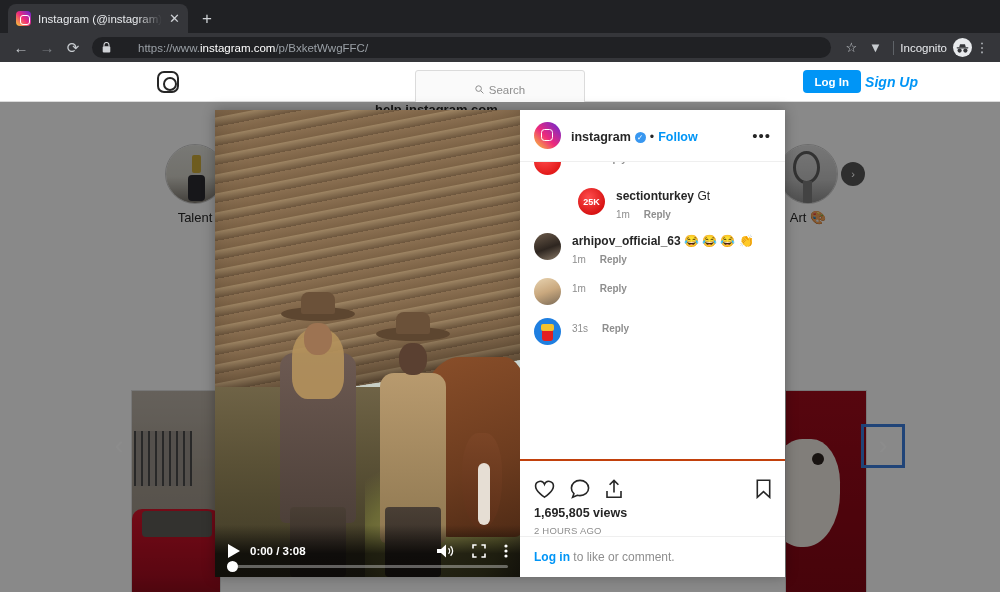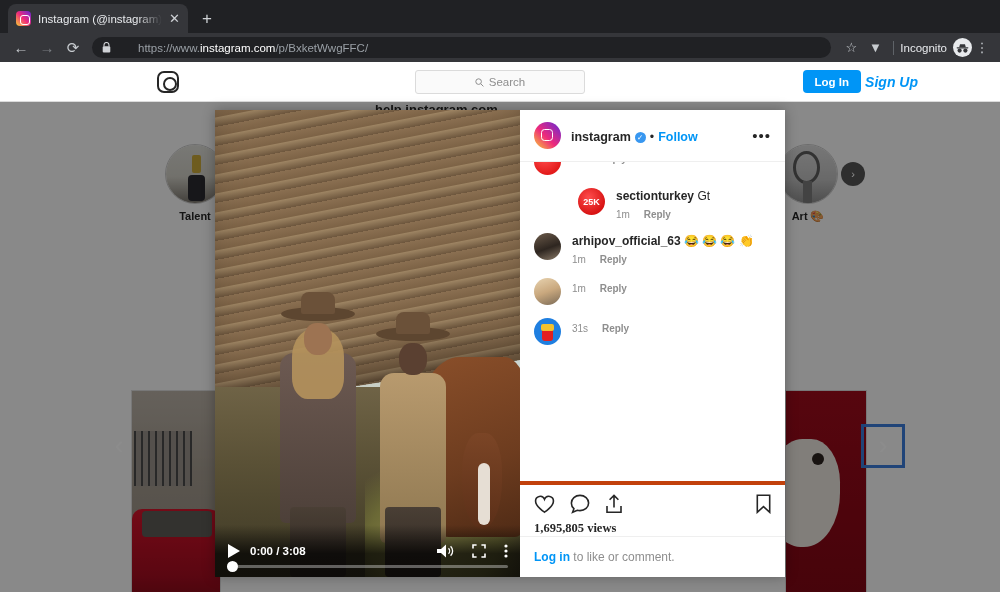--- a/index.html
+++ b/index.html
@@ -80,21 +80,21 @@
   }
   .ig-logo {
     position: absolute; left: 157px; top: 9px; width: 22px; height: 22px;
     border: 2px solid #262626; border-radius: 7px;
   }
   .ig-logo::after {
     content: ""; position: absolute; left: 4px; top: 4px; width: 10px; height: 10px;
     border: 2px solid #262626; border-radius: 50%;
   }
   .ig-search {
-    position: absolute; left: 415px; top: 8px; width: 170px; height: 24px;
+    position: absolute; left: 415px; top: 8px; width: 170px; height: 39px;
     border: 1px solid #dbdbdb; border-radius: 3px; background: #fafafa;
     display: flex; align-items: center; justify-content: center; gap: 5px;
   }
   .ig-search .mag { font-size: 9px; color: #8e8e8e; }
   .ig-search .ph { font-size: 11.5px; color: #8e8e8e; }
   .btn-login {
     position: absolute; right: 139px; top: 8px; height: 23px; padding: 0 12px;
     background: #0095f6; color: #fff; border-radius: 4px; font-size: 11.5px;
     font-weight: bold; display: flex; align-items: center;
   }
@@ -115,21 +115,21 @@
     position: absolute; left: 375px; top: 0px; font-size: 13px;
     font-weight: bold; color: #262626;
   }
   .story {
     position: absolute; width: 66px; text-align: center;
   }
   .story .ring {
     width: 60px; height: 60px; border-radius: 50%; border: 1px solid #c7c7c7;
     margin: 0 auto; overflow: hidden; position: relative;
   }
-  .story .lbl { font-size: 11px; color: #262626; font-weight: bold; margin-top: 6px; }
+  .story .lbl { font-size: 13px; color: #262626; font-weight: normal; margin-top: 6px; }
   .story-arrow {
     position: absolute; width: 24px; height: 24px; border-radius: 50%;
     background: #555; color: #fff; font-size: 11px; text-align: center; line-height: 24px;
   }
   .feed-card {
     position: absolute; background: #fff; border: 1px solid #dbdbdb; overflow: hidden;
   }
   .carousel-arrow {
     position: absolute; width: 30px; height: 30px; color: #fff;
     font-size: 26px; line-height: 28px; text-align: center; font-weight: 300;
@@ -272,21 +272,21 @@
   .av-fries { background: #1f7fe0; }
   .av-fries::before {
     content: ""; position: absolute; left: 8px; top: 11px; width: 11px; height: 12px;
     background: #e32020; border-radius: 1px 1px 3px 3px;
   }
   .av-fries::after {
     content: ""; position: absolute; left: 7px; top: 6px; width: 13px; height: 7px;
     background: #f2c12e; border-radius: 2px;
   }
 
-  .actions { border-top: 4px solid #c2410c; padding: 9px 14px 0; flex: none; font-family: Liberation Serif, serif; }
+  .actions { border-top: 2px solid #c2410c; padding: 18px 14px 0; flex: none; }
   .act-row { display: flex; align-items: center; gap: 15px; }
   .act-ic { color: #262626; font-size: 19px; line-height: 1; }
   .act-bm { margin-left: auto; color: #262626; font-size: 19px; line-height: 1; }
   .views { font-size: 12.5px; font-weight: bold; color: #262626; margin-top: 7px; }
   .ago { font-size: 9.5px; color: #8e8e8e; margin-top: 5px; letter-spacing: .2px; }
   .loginbar {
     border-top: 1px solid #efefef; padding: 13px 14px; font-size: 12px; color: #8e8e8e; flex: none;
   }
   .loginbar b { color: #0095f6; font-weight: bold; }
   svg { display: block; }
@@ -540,20 +540,21 @@
                   <path d="M9 1.4v12.2M4.6 5.8 9 1.4l4.4 4.4M2 12v6.3h14V12"></path>
                 </svg>
             </span>
             <span class="act-bm">
               <svg width="15" height="20" viewBox="0 0 15 20" fill="none" stroke="#262626" stroke-width="1.6">
                   <path d="M1.3 1.3h12.4v17L7.5 12.6 1.3 18.3z"></path>
                 </svg>
             </span>
           </div>
           <div class="views">1,695,805 views</div>
+          <div class="ago">2 HOURS AGO</div>
         </div>
 
         <div class="loginbar">
           <b>Log in</b><span> to like or comment.</span>
         </div>
 
       </div>
     </div>
 
     <div class="close-x">✕</div>

